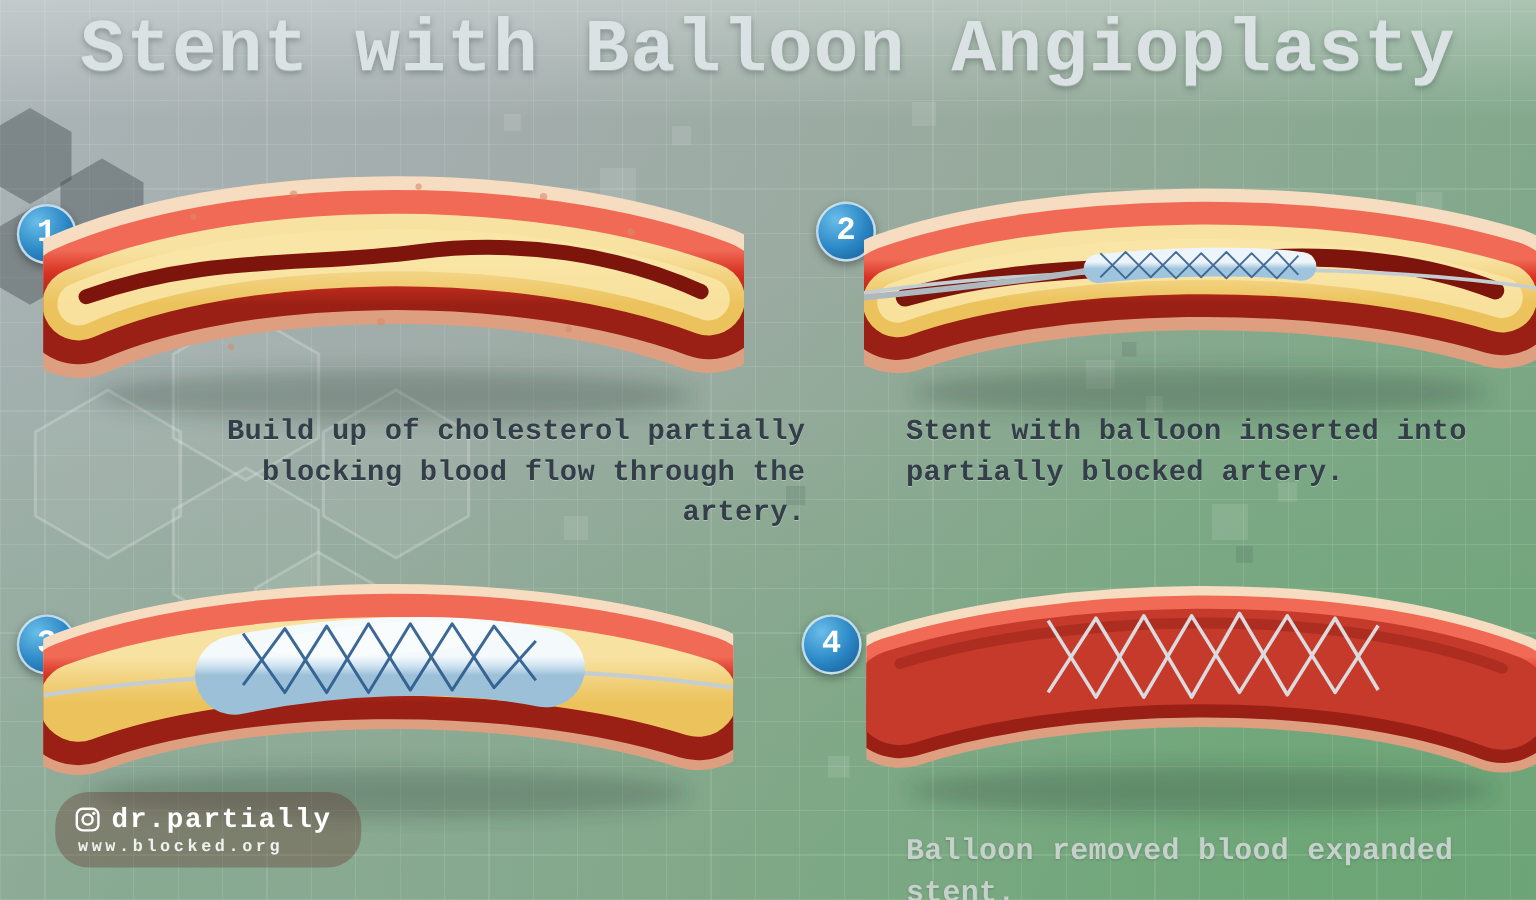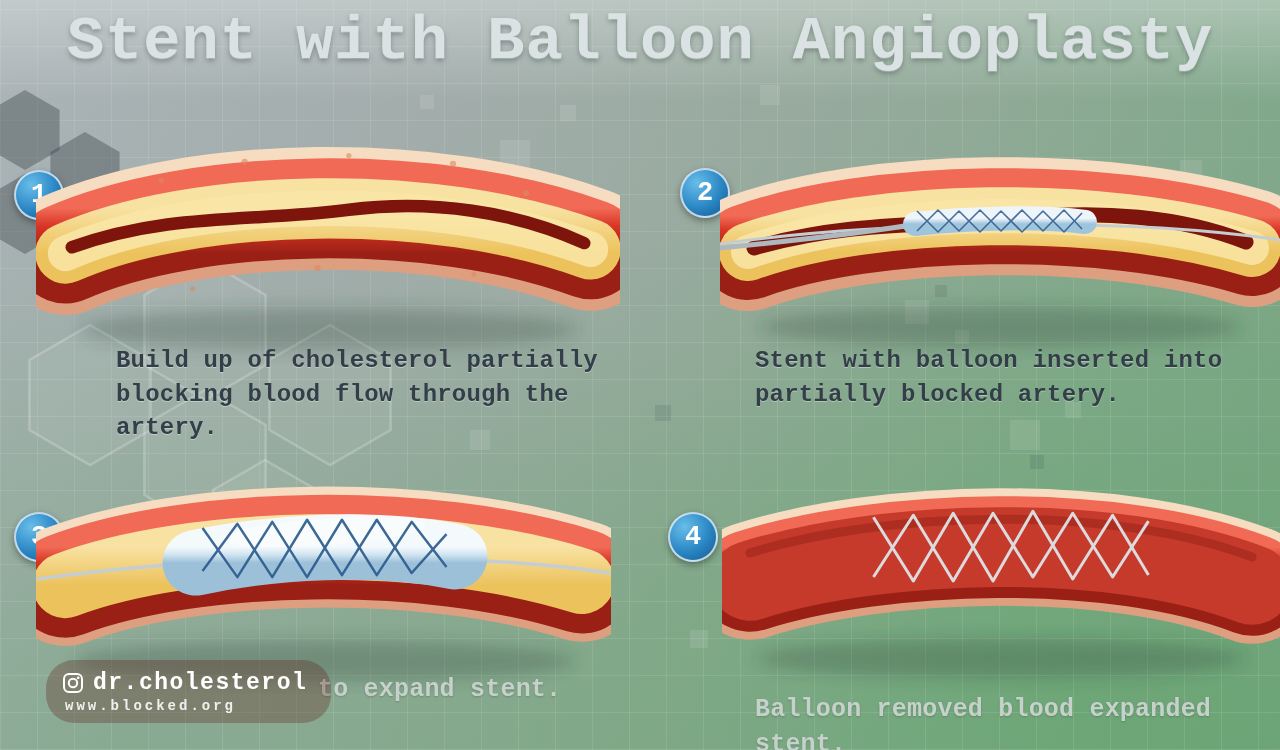--- a/index.html
+++ b/index.html
@@ -40,21 +40,21 @@
   #badge3{left:14px;top:512px;}
   #badge4{left:668px;top:512px;}
   .artery{position:absolute;}
   #artery1{left:36px;top:116px;width:584px;height:250px;}
   #artery2{left:720px;top:122px;width:560px;height:240px;}
   #artery3{left:36px;top:448px;width:575px;height:246px;}
   #artery4{left:722px;top:446px;width:558px;height:250px;}
   .caption{position:absolute;margin:0;font-weight:700;line-height:1.4;letter-spacing:0.2px;}
   .caption.dark{color:#333e49;font-size:24px;text-shadow:0 1px 0 rgba(255,255,255,0.35);}
   .caption.light{color:#c7d1cb;font-size:25px;text-shadow:0 1px 2px rgba(40,60,50,0.28);}
-  #cap1{left:116px;top:344px;width:545px;}
+  #cap1{left:126px;top:344px;width:545px;text-align:right;}
   #cap2{left:755px;top:344px;width:540px;}
   #cap3{left:318px;top:672px;}
   #cap4{left:755px;top:692px;width:520px;}
   .watermark{
     position:absolute;left:46px;top:660px;padding:10px 24px 9px 16px;
     border-radius:28px;background:rgba(96,30,24,0.30);
   }
   .handle-row{display:flex;align-items:center;gap:9px;color:#fff;font-size:23px;font-weight:800;letter-spacing:1.5px;}
   .site{color:#eef2ee;font-size:14px;font-weight:700;letter-spacing:3px;margin-top:2px;padding-left:3px;}
 </style>
@@ -186,21 +186,20 @@
     <path d="M28,134 C150,88 380,82 532,130" stroke="url(#redGrad)" stroke-width="102" fill="none" stroke-linecap="round"></path>
     <path d="M28,134 C150,88 380,82 532,130" stroke="url(#yellowGrad)" stroke-width="64" fill="none" stroke-linecap="round"></path>
     <path d="M0,128 C150,106 400,98 560,122" stroke="#c4ced2" stroke-width="3.5" fill="none"></path>
     <path d="M155,112 C230,96 330,90 408,106" stroke="url(#balloonGrad)" stroke-width="64" fill="none" stroke-linecap="round"></path>
     <ellipse cx="280" cy="82" rx="100" ry="13" fill="rgba(255,255,255,0.45)" transform="rotate(-4 280 82)"></ellipse>
     <g stroke="#2d5c8e" stroke-width="2.4" fill="none" opacity="0.92" stroke-linejoin="round">
       <path d="M162,78 L196,126 L230,72 L264,126 L298,70 L332,124 L366,72 L400,116"></path>
       <path d="M162,120 L196,74 L230,126 L264,70 L298,124 L332,70 L366,122 L400,84"></path>
     </g>
   </svg>
-  <p class="caption light" id="cap3">to expand stent.</p>
 
   <div class="badge" id="badge4">
     <span>4</span>
   </div>
   <svg class="artery" id="artery4" viewBox="0 0 560 240">
     <ellipse cx="280" cy="208" rx="245" ry="20" fill="rgba(45,65,58,0.28)" filter="url(#soft)"></ellipse>
     <path d="M28,130 C160,88 390,80 532,134" stroke="url(#paleGrad)" stroke-width="118" fill="none" stroke-linecap="round"></path>
     <path d="M28,130 C160,88 390,80 532,134" stroke="url(#redGrad)" stroke-width="102" fill="none" stroke-linecap="round"></path>
     <path d="M28,130 C160,88 390,80 532,134" stroke="#c53a2b" stroke-width="80" fill="none" stroke-linecap="round"></path>
     <path d="M28,130 C160,88 390,80 532,134" transform="translate(0,-28)" stroke="rgba(130,25,15,0.35)" stroke-width="9" fill="none" stroke-linecap="round"></path>
@@ -211,18 +210,18 @@
   </svg>
   <p class="caption light" id="cap4">Balloon removed blood expanded stent.</p>
 
   <div class="watermark">
     <div class="handle-row">
       <svg width="22" height="22" viewBox="0 0 22 22">
         <rect x="2" y="2" width="18" height="18" rx="5" fill="none" stroke="#fff" stroke-width="2"></rect>
         <circle cx="11" cy="11" r="4.2" fill="none" stroke="#fff" stroke-width="2"></circle>
         <circle cx="16.2" cy="5.8" r="1.4" fill="#fff"></circle>
       </svg>
-      <span>dr.cholesterol</span>
+      <span>dr.partially</span>
     </div>
     <div class="site">www.blocked.org</div>
   </div>
 
 </div>
 
 </body></html>

